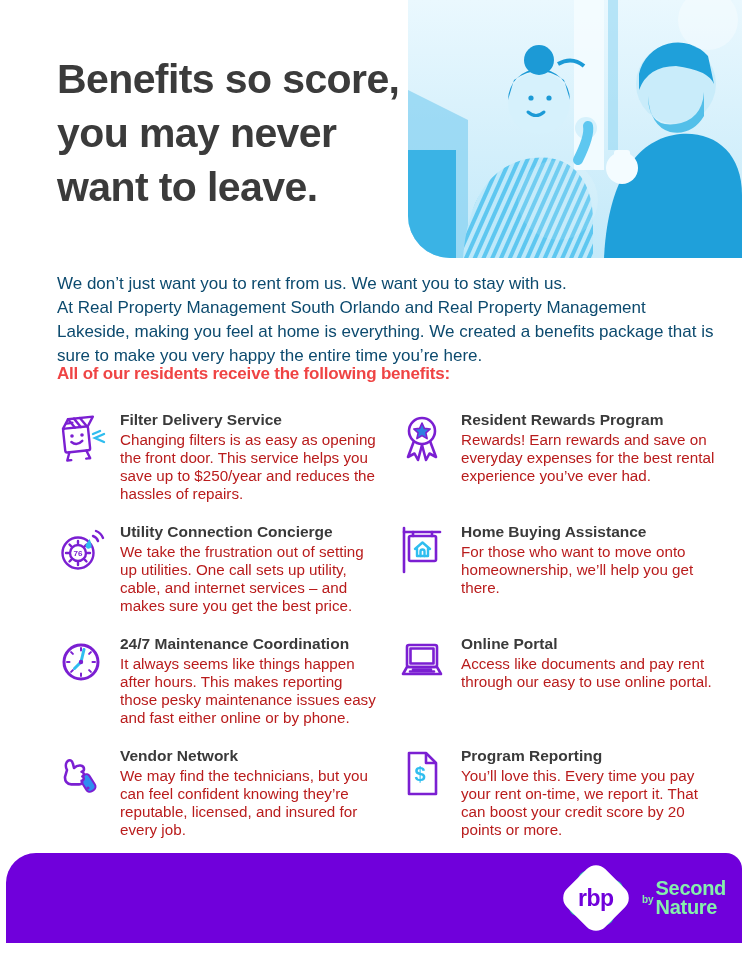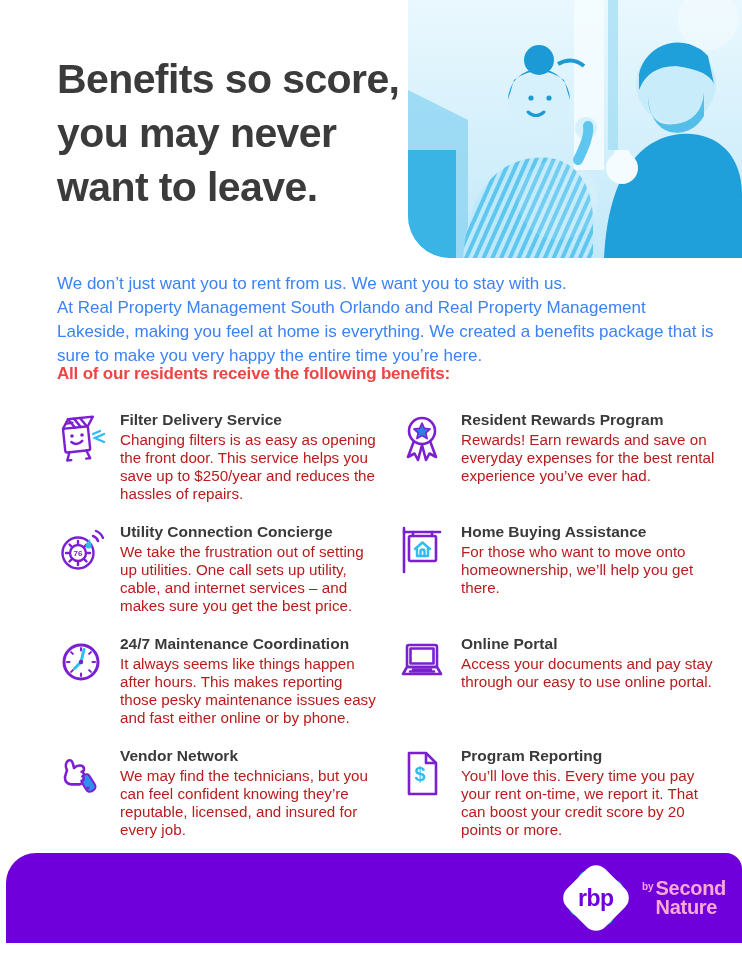--- a/index.html
+++ b/index.html
@@ -15,21 +15,21 @@
   .hero-photo svg{display:block;width:100%;height:100%;}
   .headline{
     position:absolute;left:57px;top:52px;margin:0;
     font-size:41px;line-height:54px;font-weight:800;letter-spacing:-0.6px;
     color:#3b3b3b;font-family:"Liberation Sans",sans-serif;
   }
   .headline span{display:block;}
   
   .intro{
     position:absolute;left:57px;top:272px;width:660px;
-    color:#3b82f6;font-size:17px;line-height:24px;
+    color:#0c4a6e;font-size:17px;line-height:24px;
   }
   .intro p{margin:0;}
   .subhead{
     position:absolute;left:57px;top:364px;margin:0;
     font-size:17px;font-weight:800;color:#ef4444;letter-spacing:-0.2px;
   }
   
   .benefits{
     position:absolute;left:55px;top:410px;width:665px;
     display:grid;grid-template-columns:341px 1fr;row-gap:19px;
@@ -55,21 +55,21 @@
   .badge .d-cyan{background:#35c3f5;transform:rotate(45deg);}
   .badge .d-white{
     position:absolute;left:7px;top:7px;width:54px;height:54px;background:#ffffff;
     border-radius:13px;transform:rotate(45deg);
   }
   .badge .rbp{
     position:absolute;left:0;top:0;width:68px;height:68px;
     display:flex;align-items:center;justify-content:center;
     color:#7000db;font-weight:800;font-size:23px;letter-spacing:-0.5px;
   }
-  .byline{display:flex;align-items:flex-start;color:#f9a8d4;}
+  .byline{display:flex;align-items:center;color:#86efac;}
   .by{font-size:10px;font-weight:700;margin-top:2px;margin-right:2px;}
   .brand{font-size:20px;line-height:19px;font-weight:700;letter-spacing:-0.3px;}
   .brand span{display:block;}
 </style>
 </head>
 <body>
 
 <div class="page">
 
   <div class="hero-photo">
@@ -233,21 +233,21 @@
           <g stroke="#7b1fd2" stroke-width="2.6" fill="none" stroke-linejoin="round" stroke-linecap="round">
             <rect x="11" y="9" width="30" height="22" rx="2"></rect>
             <rect x="14.5" y="12.5" width="23" height="15"></rect>
             <path d="M7,38 L11,31 H41 L45,38 Z"></path>
             <path d="M14,35.5 H38 M17,33.5 H35"></path>
           </g>
         </svg>
       </span>
       <div class="btext">
         <div class="btitle">Online Portal</div>
-        <div class="bdesc">Access your documents and pay stay through our easy to use online portal.</div>
+        <div class="bdesc">Access like documents and pay rent through our easy to use online portal.</div>
       </div>
     </div>
 
     <div class="benefit">
       <span class="bicon">
         <svg viewBox="0 0 52 52">
           <rect x="28" y="26" width="10" height="18" rx="4" fill="#2f8ef0" stroke="#7b1fd2" stroke-width="2" transform="rotate(-32 33 35)"></rect>
           <circle cx="33" cy="40" r="1.6" fill="#7b1fd2"></circle>
           <path d="M12,22 c-4,-8 4,-14 6,-6 l1,4 c4,-4 10,-3 10,1 c0,1.6 -1.2,2.6 -2.4,2.8 c2.4,0.4 3.2,3.6 0.8,4.6 c2.2,1 1.4,4.2 -0.8,4.4 c1.2,1.4 0,3.6 -2.4,3.6 l-8,0 c-4,0 -6.5,-3.5 -6.2,-7.5 z" stroke="#7b1fd2" stroke-width="2.6" fill="#ffffff" stroke-linejoin="round" stroke-linecap="round"></path>
         </svg>

